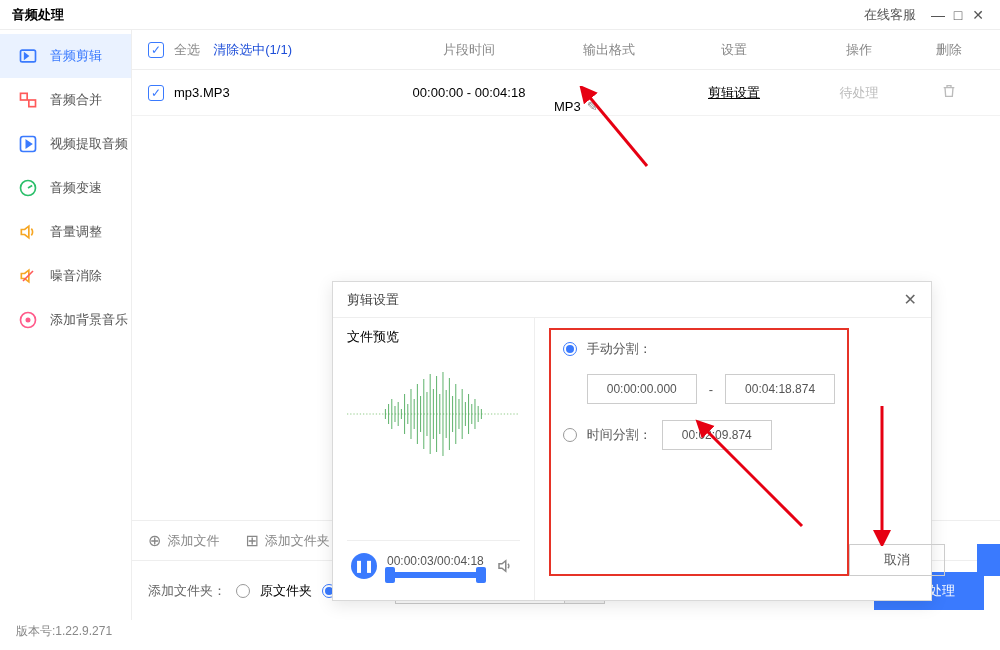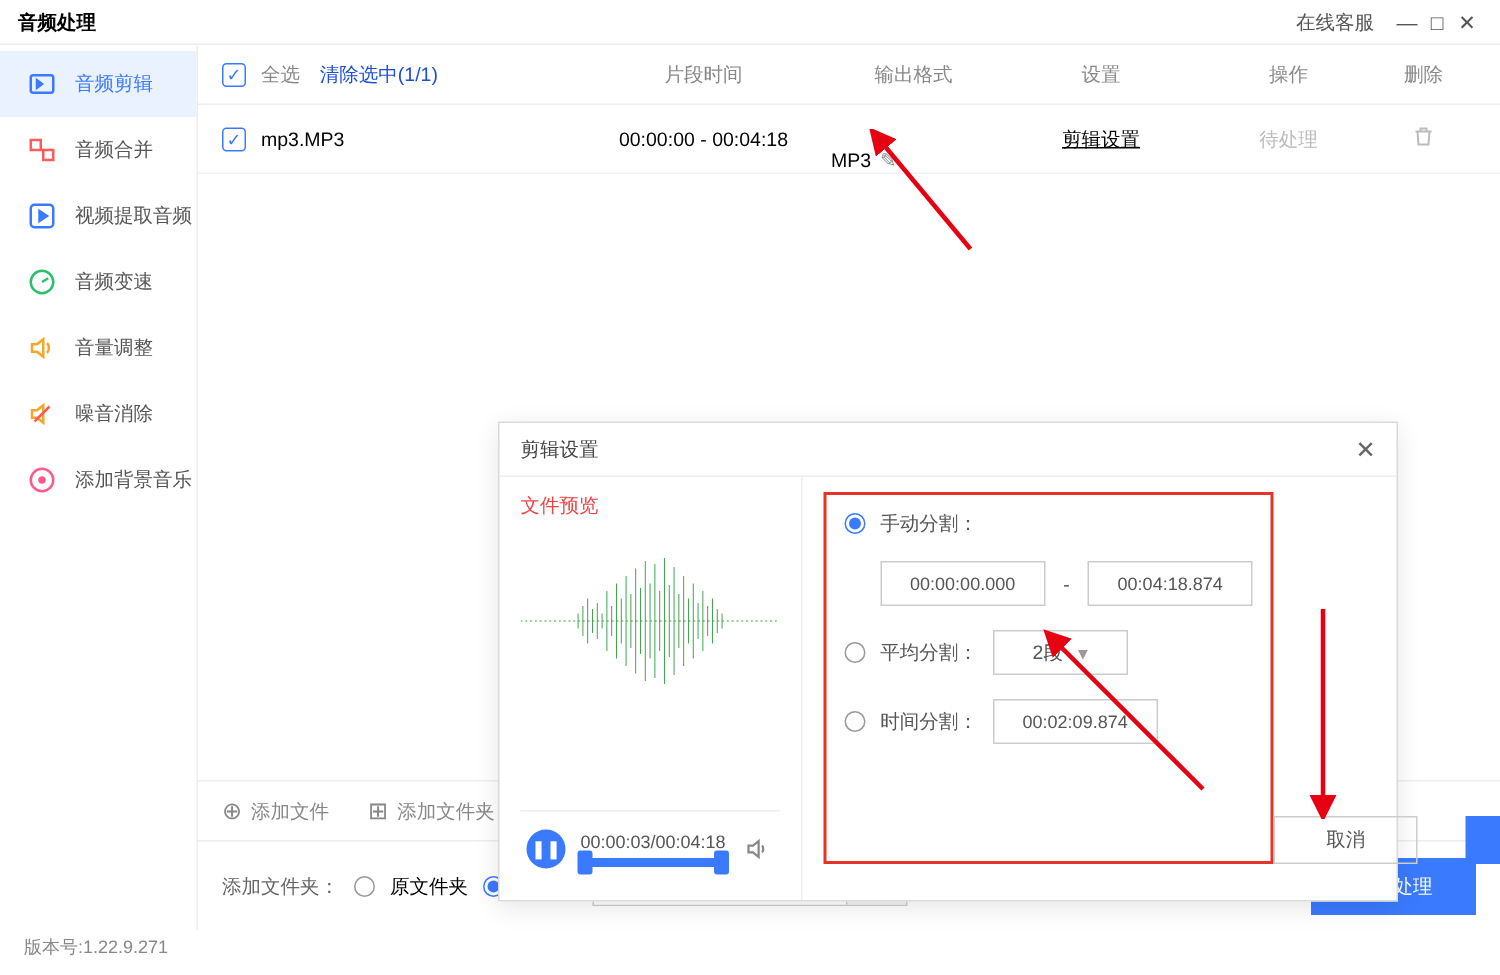--- a/index.html
+++ b/index.html
@@ -65,21 +65,21 @@
 
 .version { position: absolute; left: 16px; bottom: 10px; color: #888; font-size: 12px; }
 
 
 .dlg { position: absolute; left: 200px; top: 165px; width: 600px; height: 320px; background: #fff; border: 1px solid #d9d9d9; box-shadow: 0 4px 16px rgba(0,0,0,.1); display: flex; flex-direction: column; }
 .dlg-titlebar { height: 36px; display: flex; align-items: center; padding: 0 14px; border-bottom: 1px solid #eee; }
 .dlg-titlebar .t { flex: 1; color: #444; }
 .dlg-titlebar .x { cursor: pointer; font-size: 16px; color: #666; }
 .dlg-body { flex: 1; display: flex; }
 .dlg-left { width: 295px; border-right: 1px solid #eee; padding: 10px 14px; display: flex; flex-direction: column; }
-.dlg-left .pv-label { color: #ef4444; margin-bottom: 8px; }
+.dlg-left .pv-label { color: #000000; margin-bottom: 8px; }
 .waveform { flex: 1; position: relative; overflow: hidden; }
 .player { height: 50px; border-top: 1px solid #eee; display: flex; align-items: center; gap: 10px; padding: 0 4px; }
 .playbtn { width: 26px; height: 26px; border-radius: 50%; background: #3a7afe; color: #fff; display: flex; align-items: center; justify-content: center; cursor: pointer; font-size: 12px; }
 .player .mid { flex: 1; display: flex; flex-direction: column; align-items: center; gap: 4px; }
 .player .tc { font-size: 12px; color: #555; }
 .track { width: 100%; height: 6px; background: #3a7afe; border-radius: 3px; position: relative; }
 .track .handle { position: absolute; top: -5px; width: 10px; height: 16px; background: #3a7afe; border-radius: 2px; }
 .track .h1 { left: -2px; }
 .track .h2 { right: -2px; }
 .volbtn { width: 22px; height: 22px; color: #888; cursor: pointer; display: flex; align-items: center; justify-content: center; }
@@ -276,28 +276,20 @@
                 <span class="radio on r"></span>
                 <span>手动分割：</span>
               </div>
               <div class="seg-row" style="padding-left:24px;gap:12px;">
                 <span class="timeinput">00:00:00.000</span>
                 <span>-</span>
                 <span class="timeinput">00:04:18.874</span>
               </div>
               <div class="seg-row">
                 <span class="radio r"></span>
-                <span>平均分割：</span>
-                <span class="segcount">
-                  <span>2段</span>
-                  <span style="color:#999;">▾</span>
-                </span>
-              </div>
-              <div class="seg-row">
-                <span class="radio r"></span>
                 <span>时间分割：</span>
                 <span class="timeinput">00:02:09.874</span>
               </div>
             </div>
             <div class="dlg-footer">
               <div class="btn cancel">取消</div>
               <div class="btn ok">确定</div>
             </div>
           </div>
         </div>

